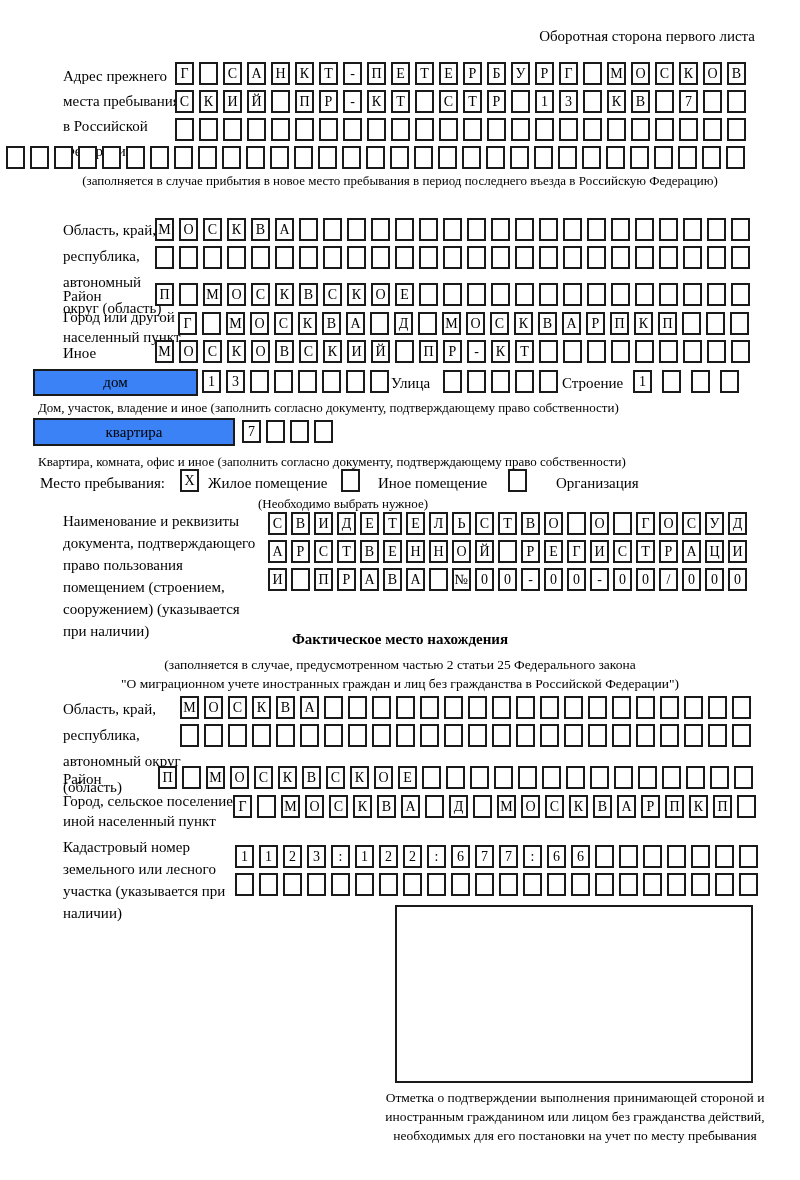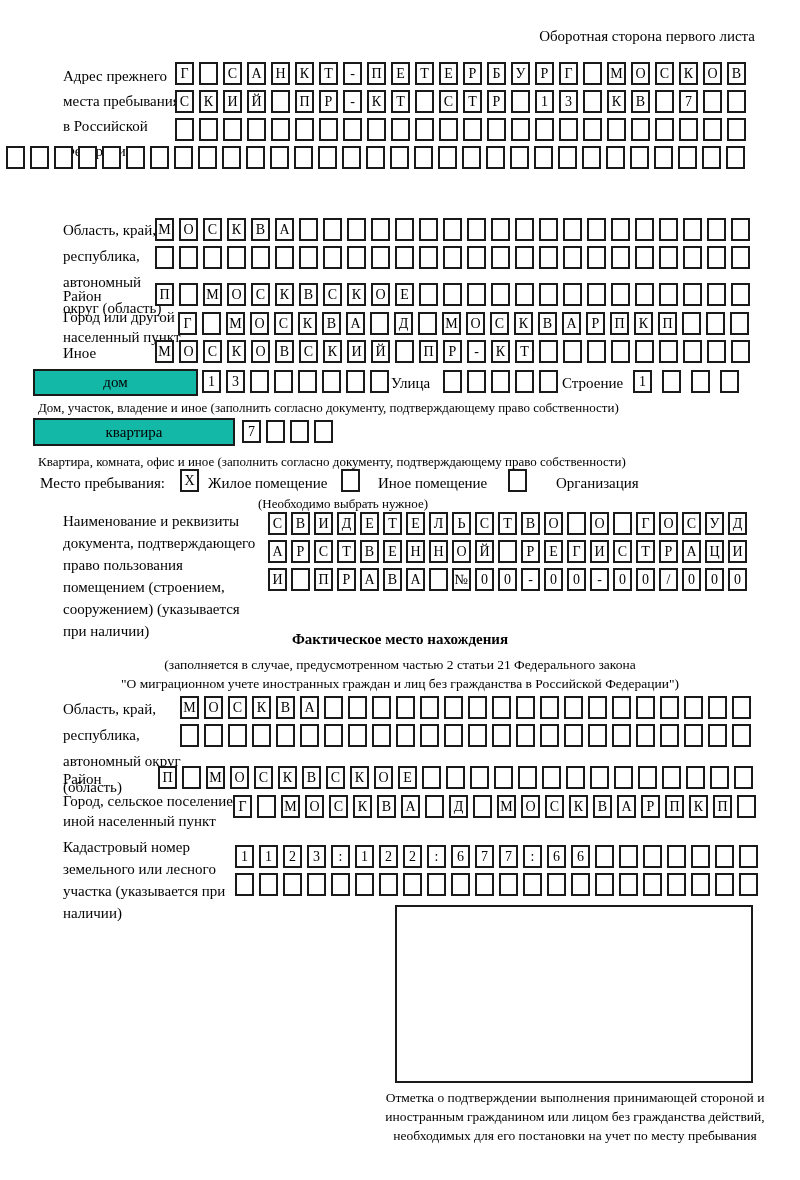--- a/index.html
+++ b/index.html
@@ -14,21 +14,21 @@
   .ctr{text-align:center;width:800px;left:0;}
   .cells{display:flex;gap:5px;}
   .cells.g4{gap:4px;}
   .cells.g10{gap:10px;}
   .cell{
     flex:0 0 19px;width:19px;height:23px;border:2px solid #1a1a1a;box-sizing:border-box;
     display:flex;align-items:center;justify-content:center;
     font-size:14px;line-height:1;background:#fff;
   }
   .widebox{
-    border:2px solid #1a1a1a;box-sizing:border-box;height:27px;background:#14b8a6;
+    border:2px solid #1a1a1a;box-sizing:border-box;height:27px;background:#3b82f6;
     display:flex;align-items:center;justify-content:center;font-size:15px;
   }
   .stamp{border:2px solid #1a1a1a;box-sizing:border-box;background:#fff;}
 </style>
 </head>
 <body>
 
 <div id="form-page">
 
   <div class="abs lbl" style="left:0;top:24px;width:755px;text-align:right;">Оборотная сторона первого листа</div>
@@ -138,20 +138,21 @@
       <span class="cell"></span>
       <span class="cell"></span>
       <span class="cell"></span>
       <span class="cell"></span>
       <span class="cell"></span>
       <span class="cell"></span>
       <span class="cell"></span>
       <span class="cell"></span>
       <span class="cell"></span>
     </div>
+  <div class="abs cap ctr" style="top:172px;">(заполняется в случае прибытия в новое место пребывания в период последнего въезда в Российскую Федерацию)</div>
 
 
   <div class="abs lbl" style="left:63px;top:217px;width:110px;line-height:26px;">Область, край, республика, автономный округ (область)</div>
   <div class="abs cells" style="left:155px;top:218px;">
       <span class="cell">М</span>
       <span class="cell">О</span>
       <span class="cell">С</span>
       <span class="cell">К</span>
       <span class="cell">В</span>
       <span class="cell">А</span>
@@ -406,21 +407,21 @@
       <span class="cell">-</span>
       <span class="cell">0</span>
       <span class="cell">0</span>
       <span class="cell">/</span>
       <span class="cell">0</span>
       <span class="cell">0</span>
       <span class="cell">0</span>
     </div>
 
   <div class="abs ttl" style="top:631px;">Фактическое место нахождения</div>
-  <div class="abs cap ctr" style="top:656px;font-size:13.5px;">(заполняется в случае, предусмотренном частью 2 статьи 21 Федерального закона</div>
+  <div class="abs cap ctr" style="top:656px;font-size:13.5px;">(заполняется в случае, предусмотренном частью 2 статьи 25 Федерального закона</div>
   <div class="abs cap ctr" style="top:675px;font-size:13.5px;">"О миграционном учете иностранных граждан и лиц без гражданства в Российской Федерации")</div>
 
   <div class="abs lbl" style="left:63px;top:696px;width:130px;line-height:26px;">Область, край, республика, автономный округ (область)</div>
   <div class="abs cells" style="left:180px;top:696px;">
       <span class="cell">М</span>
       <span class="cell">О</span>
       <span class="cell">С</span>
       <span class="cell">К</span>
       <span class="cell">В</span>
       <span class="cell">А</span>

